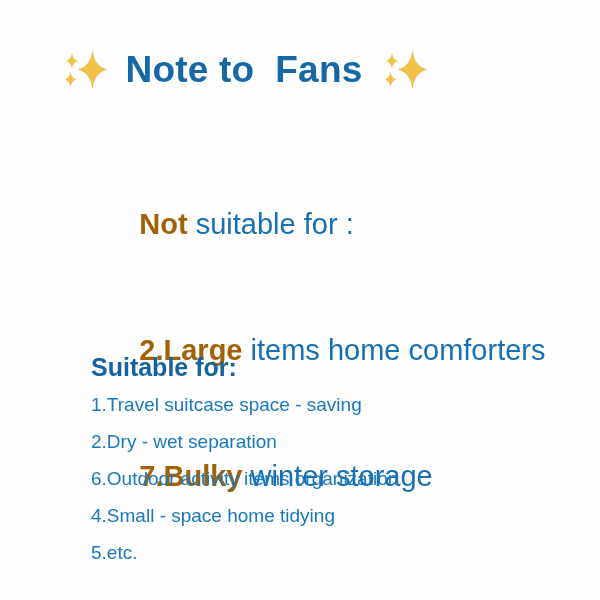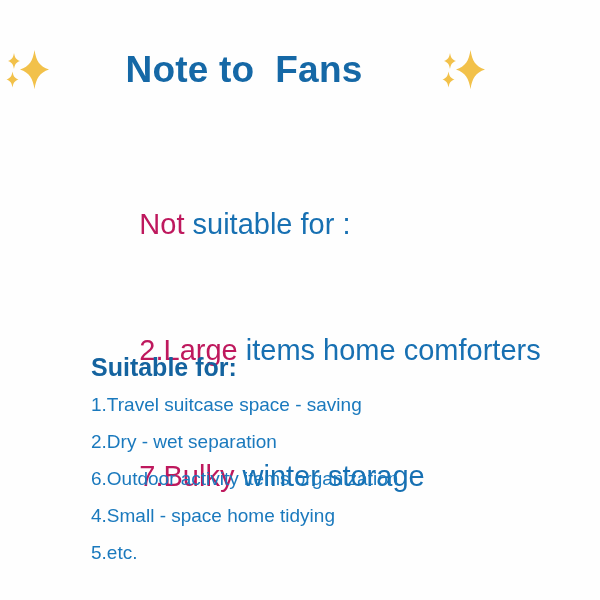--- a/index.html
+++ b/index.html
@@ -22,21 +22,21 @@
   }
 
   
   .title-row {
     position: absolute;
     left: 0;
     top: 44px;
     width: 488px;
     display: flex;
     align-items: center;
-    justify-content: space-between;
+    justify-content: center;
     gap: 16px;
   }
   .title-text {
     font-size: 37px;
     font-weight: bold;
     color: #1568A6;
     letter-spacing: 0.2px;
     white-space: pre;
     line-height: 1.1;
   }
@@ -53,22 +53,22 @@
     left: 91px;
     top: 161px;
   }
   .line-lg {
     font-size: 29px;
     color: #1770B2;
     line-height: 42px;
     white-space: pre;
   }
   .line-lg .b {
-    font-weight: normal;
-    color: #be185d;
+    font-weight: bold;
+    color: #a16207;
   }
 
   
   .block-ok {
     position: absolute;
     left: 91px;
     top: 327px;
   }
   .ok-head {
     font-size: 25px;

